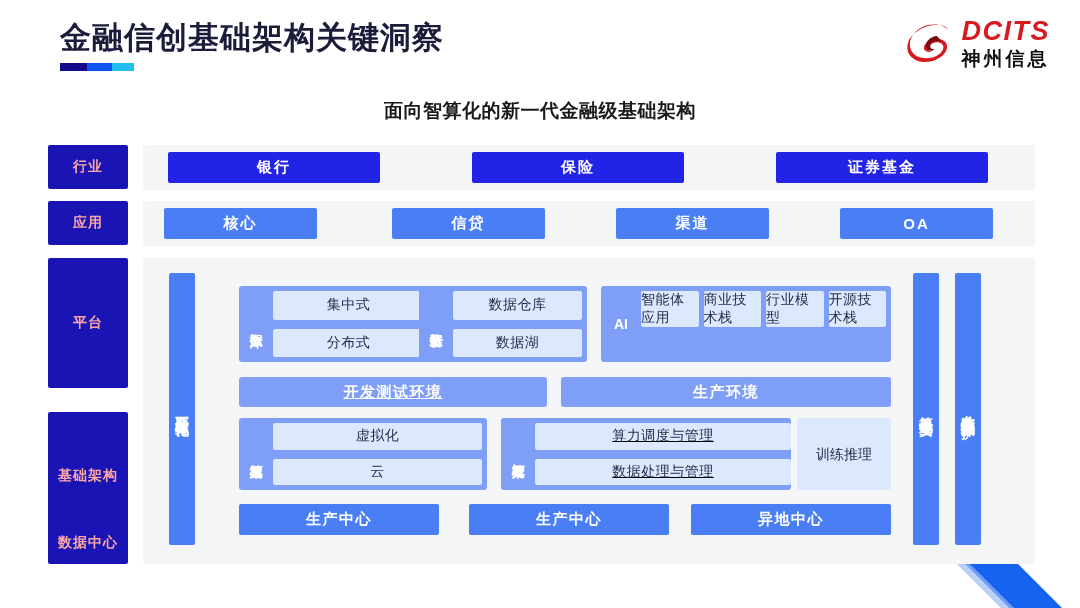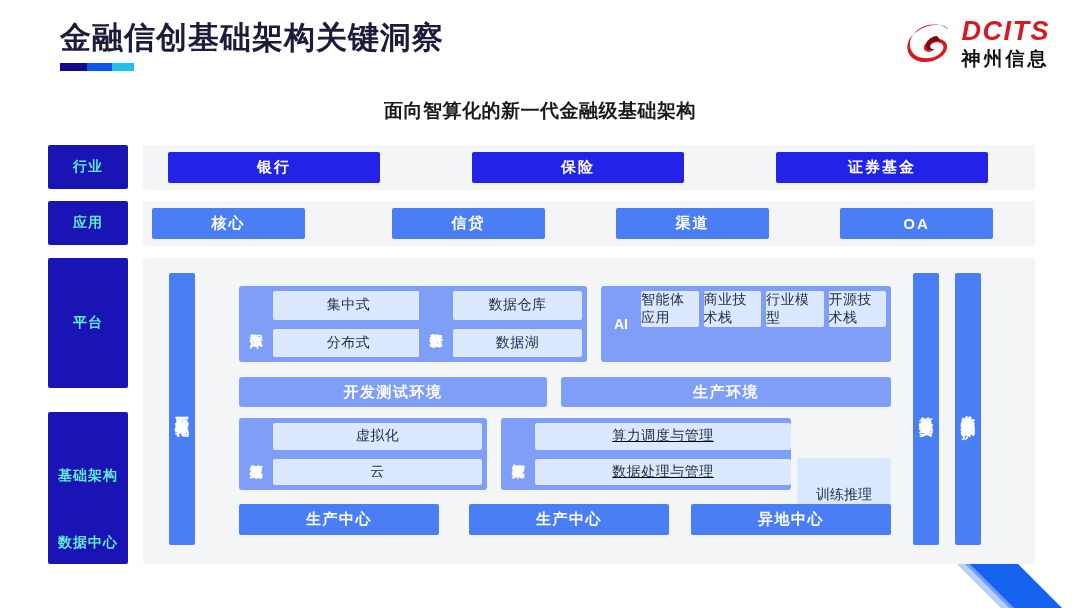--- a/index.html
+++ b/index.html
@@ -41,21 +41,21 @@
   .subtitle{
     position:absolute;left:0;top:98px;width:1080px;text-align:center;
     font-size:19px;font-weight:bold;color:#1a1a1a;letter-spacing:.5px;z-index:3;
   }
 
   
   .diagram{position:absolute;left:0;top:138px;width:1080px;height:435px;z-index:2;}
 
   .sidebar{position:absolute;left:48px;top:0;width:80px;height:435px;}
   .side-cell{
-    position:absolute;left:0;width:80px;background:#1a14b5;color:#5eead4;
+    position:absolute;left:0;width:80px;background:#1a14b5;color:#fca5a5;
     display:flex;align-items:center;justify-content:center;
     font-size:14px;font-weight:bold;letter-spacing:1px;border-radius:2px;
   }
   .side-hy{top:7px;height:44px;}
   .side-yy{top:63px;height:44px;}
   .side-pt{top:120px;height:130px;}
   .side-jc{top:274px;height:128px;}
   .side-sjzx{top:384px;height:42px;}
 
   .rowpanel{position:absolute;left:143px;background:#f4f5f7;border-radius:2px;}
@@ -67,21 +67,21 @@
     position:absolute;display:flex;align-items:center;justify-content:center;
     color:#fff;font-weight:bold;border-radius:2px;box-sizing:border-box;
   }
   
   .ind{background:#2323e8;height:31px;top:7px;font-size:15px;letter-spacing:2px;}
   .ind1{left:25px;width:212px;}
   .ind2{left:329px;width:212px;}
   .ind3{left:633px;width:212px;}
   
   .app{background:#4a7ef5;height:31px;top:7px;font-size:15px;letter-spacing:2px;}
-  .app1{left:9px;width:153px;}
+  .app1{left:21px;width:153px;}
   .app2{left:249px;width:153px;}
   .app3{left:473px;width:153px;}
   .app4{left:697px;width:153px;}
 
   
   .vbar{
     position:absolute;background:#4a7ef5;color:#fff;border-radius:2px;
     display:flex;align-items:center;justify-content:center;
     font-size:14px;font-weight:bold;line-height:1.08;letter-spacing:1px;
     writing-mode:vertical-rl;text-orientation:upright;box-sizing:border-box;
@@ -108,31 +108,31 @@
   .g-da{left:276px;top:28px;width:168px;height:76px;}
   .g-ai{left:458px;top:28px;width:290px;height:76px;}
   .g-ai .group-lbl{font-size:14px;font-weight:bold;writing-mode:horizontal-tb;width:30px;}
   .ai-grid{flex:1;display:grid;grid-template-columns:1fr 1fr 1fr 1fr;grid-template-rows:1fr 1fr;gap:5px;margin:5px;}
 
   .envbar{
     position:absolute;background:#7e9ef8;color:#fff;border-radius:3px;height:30px;
     display:flex;align-items:center;justify-content:center;
     font-size:15px;font-weight:bold;letter-spacing:1.5px;
   }
-  .env-dev{left:96px;top:119px;width:308px;}
+  .env-dev{left:96px;top:119px;width:308px;text-decoration:underline;}
   .env-prod{left:418px;top:119px;width:330px;}
 
   .g-gp{left:96px;top:160px;width:248px;height:72px;}
   .g-zs{left:358px;top:160px;width:290px;height:72px;text-decoration:underline;}
   .g-zs .group-body{margin-right:0;}
   .train{
     position:absolute;left:654px;top:160px;width:94px;height:72px;
     background:#dce8fd;color:#1f2a44;border-radius:3px;
     display:flex;align-items:center;justify-content:center;
-    font-size:14px;line-height:1.3;text-align:center;margin-top:40px;
+    font-size:14px;line-height:1.3;text-align:center;
   }
 
   .dcbar{
     position:absolute;background:#4a7ef5;color:#fff;border-radius:2px;height:31px;top:246px;
     display:flex;align-items:center;justify-content:center;
     font-size:15px;font-weight:bold;letter-spacing:1.5px;
   }
   .dc1{left:96px;width:200px;}
   .dc2{left:326px;width:200px;}
   .dc3{left:548px;width:200px;}

